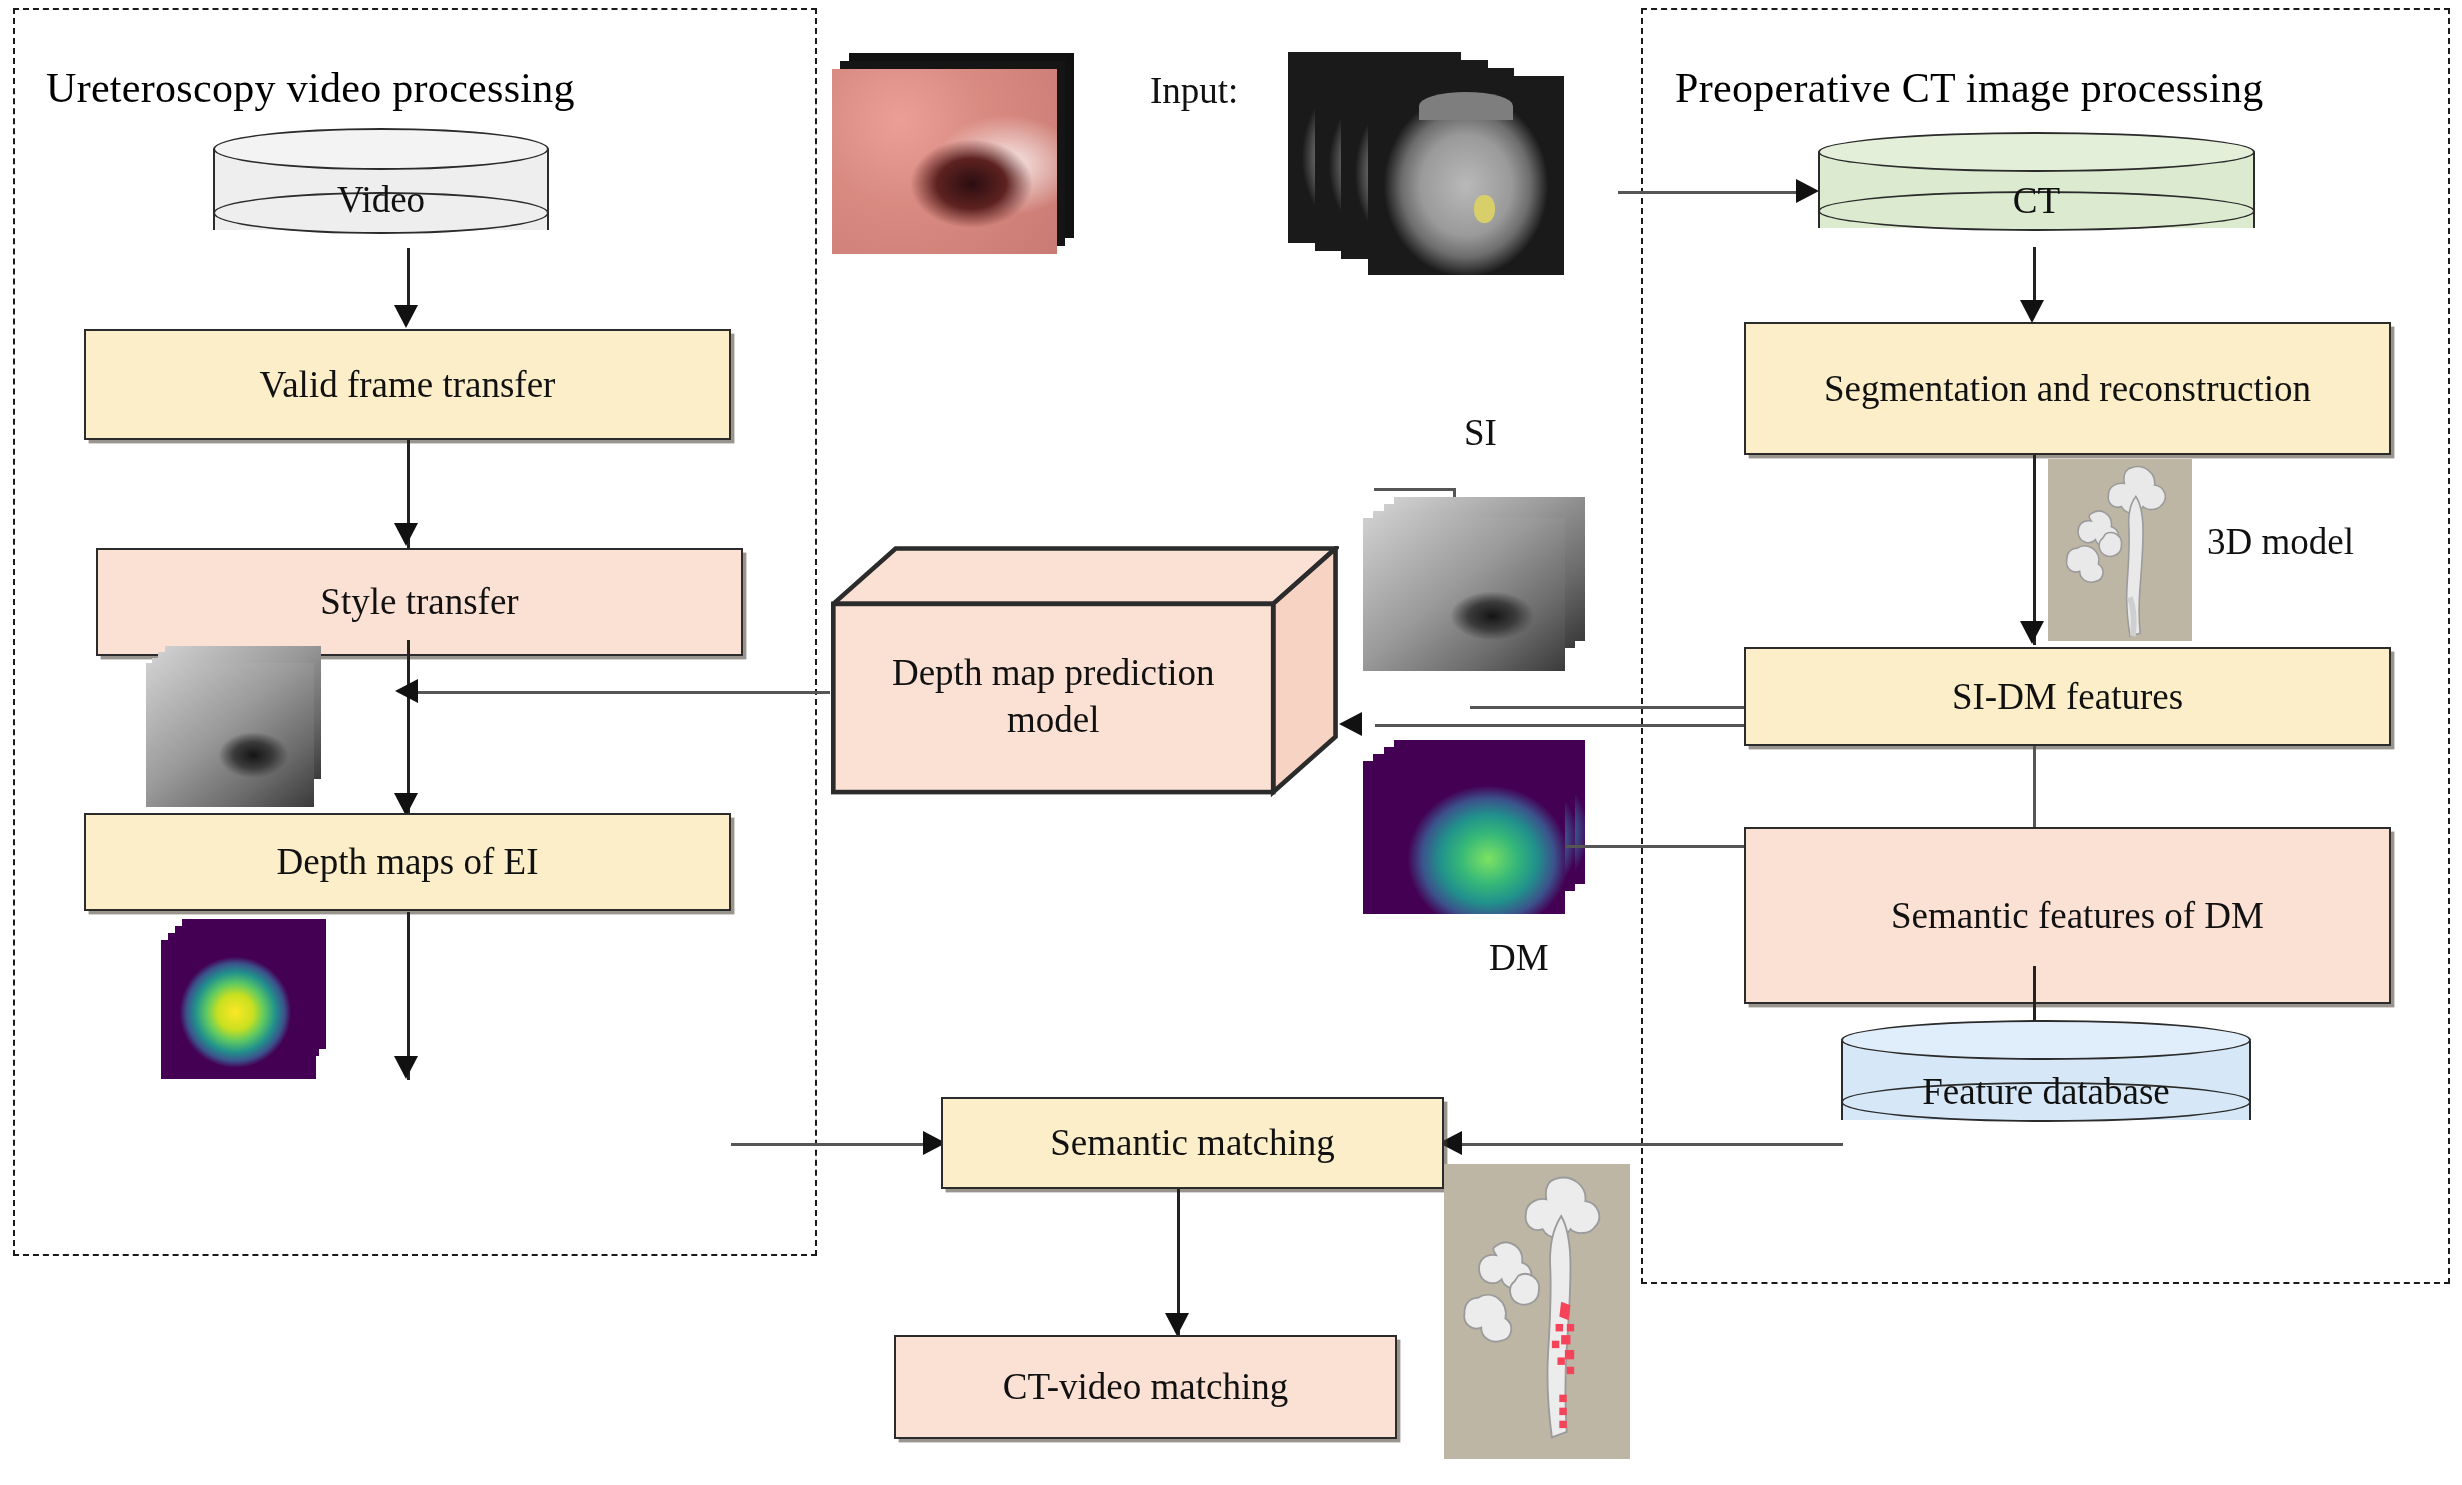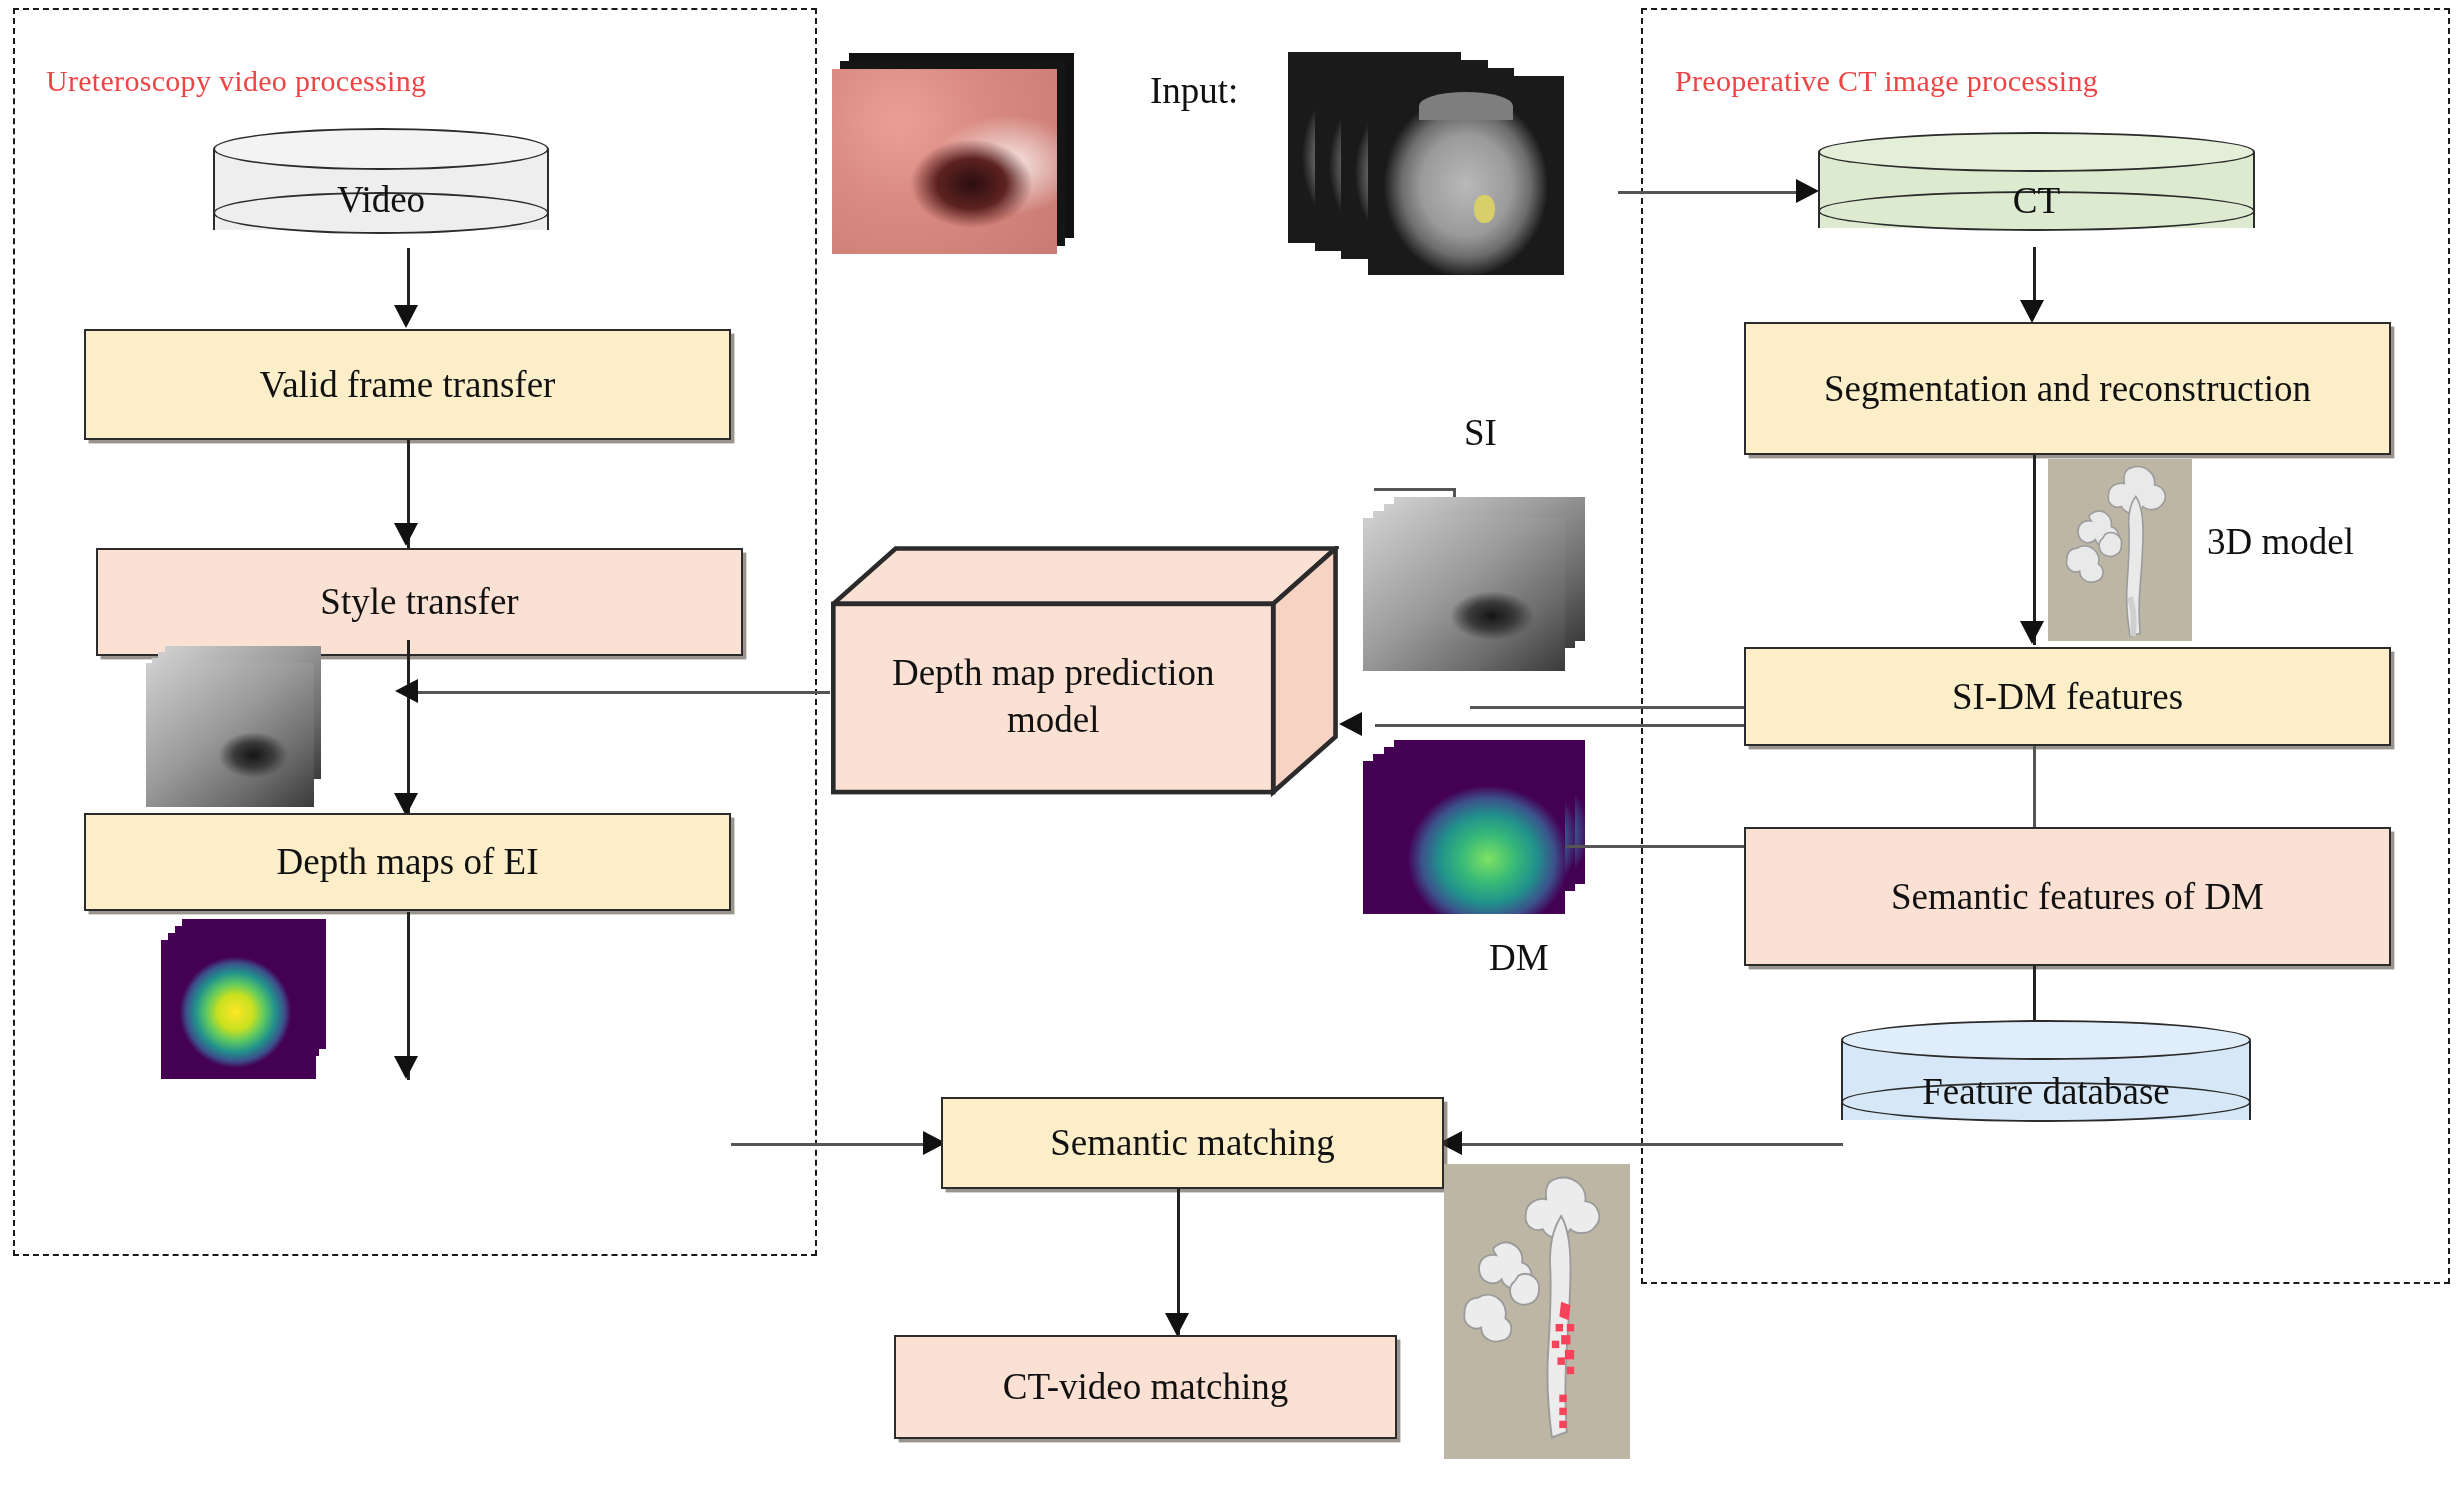--- a/index.html
+++ b/index.html
@@ -1,21 +1,21 @@
 <!DOCTYPE html>
 <html style="font-size:9.2px"><head>
 <meta charset="utf-8">
 <style>
   html,body{margin:0;padding:0;background:#ffffff;}
   body{font-family:"Liberation Serif", serif;}
   #root{position:relative;width:2462px;height:1485px;background:#fff;overflow:hidden;}
 
   
   .panel{position:absolute;border:2.9px dashed #1a1a1a;box-sizing:border-box;}
-  .panel-title{position:absolute;font-size:30px;color:#ef4444;white-space:nowrap;letter-spacing:0.3px;font-family:Liberation Serif, serif;}
+  .panel-title{position:absolute;font-size:42px;color:#000000;white-space:nowrap;letter-spacing:0.3px;font-family:Liberation Serif, serif;}
 
   
   .box{position:absolute;box-sizing:border-box;border:2.3px solid #2b2b2b;
        display:flex;align-items:center;justify-content:center;text-align:center;
        font-size:37px;color:#111;line-height:1.22;
        box-shadow:4px 4px 0 -0.6px rgba(70,60,50,.55);}
   .box.yellow{background:#fbeec8;}
   .box.pink{background:#fbe0d4;}
 
   
@@ -215,21 +215,21 @@
       <path d="M57 96 c3 9 3 18 2 27" fill="none" stroke="#cfcfcf" stroke-width="4"></path>
     </svg>
   </div>
   <div class="flabel" style="left:2207px;top:520px;">3D model</div>
 
   <div class="box yellow" style="left:1744px;top:647px;width:647px;height:99px;">SI-DM features</div>
 
   <div class="ln v" style="left:2033px;top:746px;height:111px;"></div>
   <div class="arw down" style="left:2020px;top:833px;"></div>
 
-  <div class="box pink" style="left:1744px;top:827px;width:647px;height:139px;padding-left:20px;">Semantic features of DM</div>
+  <div class="box pink" style="left:1744px;top:827px;width:647px;height:177px;padding-left:20px;">Semantic features of DM</div>
 
   <div class="ln v dark" style="left:2033px;top:966px;height:104px;"></div>
   <div class="arw down" style="left:2020px;top:1045px;"></div>
 
   <div class="cyl" style="left:1841px;top:1020px;width:410px;height:118px;">
     <div class="body" style="top:21px;height:79px;background:#d6e8f7;"></div>
     <div class="bot" style="top:62px;height:40px;background:#d6e8f7;"></div>
     <div class="top" style="top:0px;height:40px;background:#e0eefb;"></div>
     <div class="lbl" style="top:50px;">Feature database</div>
   </div>

